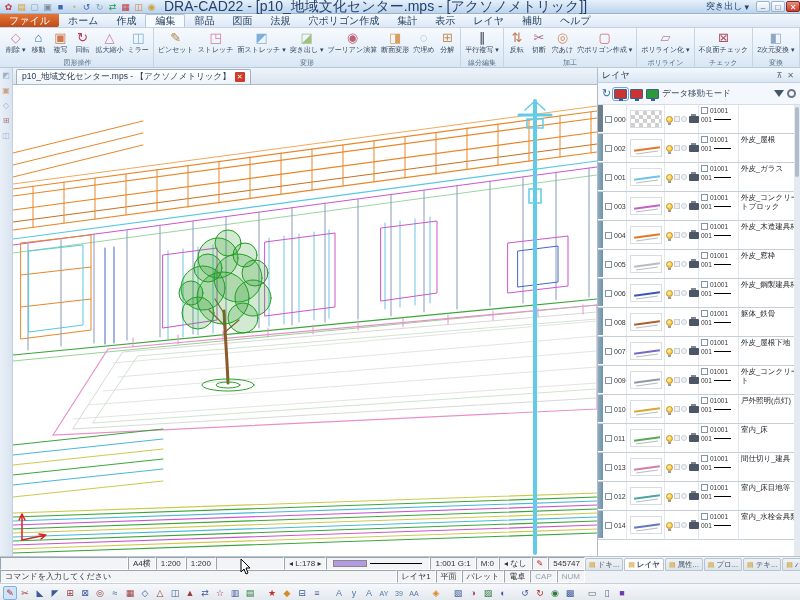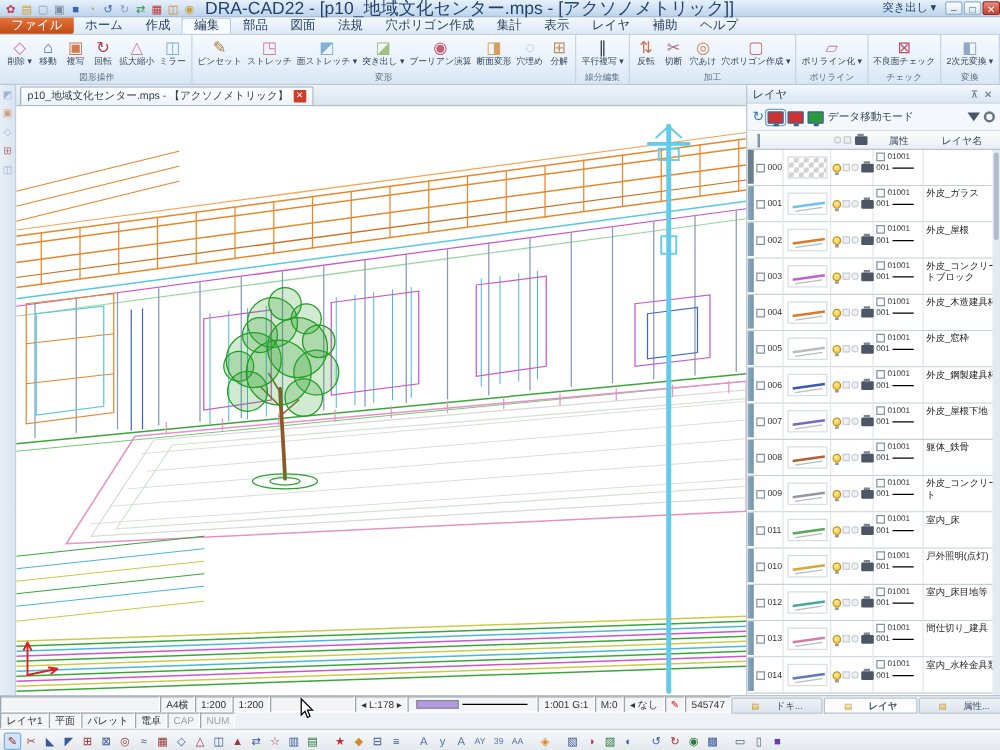--- a/index.html
+++ b/index.html
@@ -106,21 +106,21 @@
   #bottom { position:absolute; left:0; top:556px; width:800px; height:44px; background:#eef1f5; border-top:1px solid #b8c4d0; }
   #status-left { position:absolute; left:0; top:0; width:585px; height:26px; }
   .srow { height:13px; display:flex; align-items:stretch; font-size:8px; color:#333; }
   .seg { border:1px solid; border-color:#9aa4ae #fff #fff #9aa4ae; background:#f2f4f6; padding:0 4px; line-height:11px; white-space:nowrap; }
   .seg.flex { flex:1; }
   .swatch { width:34px; height:7px; margin:2px 2px; border:1px solid #888; background:#b49ae0; }
   .longline { width:52px; border-top:1px solid #000; margin:5px 3px 0 1px; }
   .penmark { color:#c22; font-size:8px; line-height:11px; }
   .dim { color:#9aa2ac; }
   #panel-tabs { position:absolute; left:585px; top:0; width:215px; height:26px; display:flex; align-items:flex-start; padding-top:1px; }
-  .ptab { display:flex; align-items:center; gap:13px; height:13px; padding:0 15px; font-size:7.5px; color:#40526a;
+  .ptab { display:flex; align-items:center; gap:2px; height:13px; padding:0 3px; font-size:7.5px; color:#40526a;
     border:1px solid #b8c4d0; border-radius:2px 2px 0 0; background:linear-gradient(#eef2f6,#dde4ec); margin-right:1px; white-space:nowrap; }
   .ptab .tg { color:#cf9a22; font-size:7px; }
   .ptab.active { background:#fdfdfe; font-weight:bold; }
   #btoolbar { position:absolute; left:0; top:26px; width:800px; height:18px; background:linear-gradient(#f6f8fa,#e3e8ee);
     border-top:1px solid #c8d0da; display:flex; align-items:center; padding-left:3px; gap:1px; }
   .bticon { width:14px; height:14px; font-size:9px; line-height:13px; text-align:center; border:1px solid transparent; border-radius:2px; }
   .bticon.sel { background:#cfe4f8; border-color:#7fb0e0; }
   .btgap { width:6px; }
 
   
@@ -445,32 +445,20 @@
     </div>
     <div id="lp-toolbar">
       <span class="refresh-glyph">↻</span>
       <span class="scr sel" style="background:#cc3333"></span>
       <span class="scr" style="background:#cc3333"></span>
       <span class="scr" style="background:#2a9a3a"></span>
       <span id="lp-mode">データ移動モード</span>
       <span class="funnel"></span>
       <span class="gear"></span>
     </div>
-    <div id="lp-header">
-      <span class="h-strip"></span>
-      <span class="h-check"><span class="cbx"></span></span>
-      <span class="h-thumb"></span>
-      <span class="h-icons">
-        <span class="micon round"></span>
-        <span class="micon"></span>
-        <span class="printer"></span>
-      </span>
-      <span class="h-attr">属性</span>
-      <span class="h-name">レイヤ名</span>
-    </div>
     <div id="lp-list">
       <div id="layer-rows">
           <div class="lrow">
             <span class="c-strip"></span>
             <span class="c-check">
               <span class="cbx"></span>
               <span class="lno">000</span>
             </span>
             <span class="c-thumb">
               <span class="thumb checker"></span>
@@ -490,20 +478,50 @@
                 <span>001</span>
                 <span class="linesmp"></span>
               </span>
             </span>
             <span class="c-name"></span>
           </div>
           <div class="lrow">
             <span class="c-strip"></span>
             <span class="c-check">
               <span class="cbx"></span>
+              <span class="lno">002</span>
+            </span>
+            <span class="c-thumb">
+              <span class="thumb">
+                <span class="l1" style="border-top-color: rgb(224, 120, 40);"></span>
+                <span class="l2"></span>
+              </span>
+            </span>
+            <span class="c-icons">
+              <span class="bulb"></span>
+              <span class="micon"></span>
+              <span class="micon round"></span>
+              <span class="printer"></span>
+            </span>
+            <span class="c-attr">
+              <span class="attr-l1">
+                <span class="cbx"></span>
+                <span>01001</span>
+              </span>
+              <span class="attr-l2">
+                <span>001</span>
+                <span class="linesmp"></span>
+              </span>
+            </span>
+            <span class="c-name">外皮_屋根</span>
+          </div>
+          <div class="lrow">
+            <span class="c-strip"></span>
+            <span class="c-check">
+              <span class="cbx"></span>
               <span class="lno">001</span>
             </span>
             <span class="c-thumb">
               <span class="thumb">
                 <span class="l1" style="border-top-color: rgb(108, 196, 232);"></span>
                 <span class="l2"></span>
               </span>
             </span>
             <span class="c-icons">
               <span class="bulb"></span>
@@ -520,21 +538,51 @@
                 <span>001</span>
                 <span class="linesmp"></span>
               </span>
             </span>
             <span class="c-name">外皮_ガラス</span>
           </div>
           <div class="lrow">
             <span class="c-strip"></span>
             <span class="c-check">
               <span class="cbx"></span>
-              <span class="lno">002</span>
+              <span class="lno">003</span>
+            </span>
+            <span class="c-thumb">
+              <span class="thumb">
+                <span class="l1" style="border-top-color: rgb(192, 96, 200);"></span>
+                <span class="l2"></span>
+              </span>
+            </span>
+            <span class="c-icons">
+              <span class="bulb"></span>
+              <span class="micon"></span>
+              <span class="micon round"></span>
+              <span class="printer"></span>
+            </span>
+            <span class="c-attr">
+              <span class="attr-l1">
+                <span class="cbx"></span>
+                <span>01001</span>
+              </span>
+              <span class="attr-l2">
+                <span>001</span>
+                <span class="linesmp"></span>
+              </span>
+            </span>
+            <span class="c-name">外皮_コンクリートブロック</span>
+          </div>
+          <div class="lrow">
+            <span class="c-strip"></span>
+            <span class="c-check">
+              <span class="cbx"></span>
+              <span class="lno">004</span>
             </span>
             <span class="c-thumb">
               <span class="thumb">
                 <span class="l1" style="border-top-color: rgb(224, 120, 40);"></span>
                 <span class="l2"></span>
               </span>
             </span>
             <span class="c-icons">
               <span class="bulb"></span>
               <span class="micon"></span>
@@ -544,80 +592,20 @@
             <span class="c-attr">
               <span class="attr-l1">
                 <span class="cbx"></span>
                 <span>01001</span>
               </span>
               <span class="attr-l2">
                 <span>001</span>
                 <span class="linesmp"></span>
               </span>
             </span>
-            <span class="c-name">外皮_屋根</span>
-          </div>
-          <div class="lrow">
-            <span class="c-strip"></span>
-            <span class="c-check">
-              <span class="cbx"></span>
-              <span class="lno">003</span>
-            </span>
-            <span class="c-thumb">
-              <span class="thumb">
-                <span class="l1" style="border-top-color: rgb(192, 96, 200);"></span>
-                <span class="l2"></span>
-              </span>
-            </span>
-            <span class="c-icons">
-              <span class="bulb"></span>
-              <span class="micon"></span>
-              <span class="micon round"></span>
-              <span class="printer"></span>
-            </span>
-            <span class="c-attr">
-              <span class="attr-l1">
-                <span class="cbx"></span>
-                <span>01001</span>
-              </span>
-              <span class="attr-l2">
-                <span>001</span>
-                <span class="linesmp"></span>
-              </span>
-            </span>
-            <span class="c-name">外皮_コンクリートブロック</span>
-          </div>
-          <div class="lrow">
-            <span class="c-strip"></span>
-            <span class="c-check">
-              <span class="cbx"></span>
-              <span class="lno">004</span>
-            </span>
-            <span class="c-thumb">
-              <span class="thumb">
-                <span class="l1" style="border-top-color: rgb(224, 120, 40);"></span>
-                <span class="l2"></span>
-              </span>
-            </span>
-            <span class="c-icons">
-              <span class="bulb"></span>
-              <span class="micon"></span>
-              <span class="micon round"></span>
-              <span class="printer"></span>
-            </span>
-            <span class="c-attr">
-              <span class="attr-l1">
-                <span class="cbx"></span>
-                <span>01001</span>
-              </span>
-              <span class="attr-l2">
-                <span>001</span>
-                <span class="linesmp"></span>
-              </span>
-            </span>
             <span class="c-name">外皮_木造建具枠</span>
           </div>
           <div class="lrow">
             <span class="c-strip"></span>
             <span class="c-check">
               <span class="cbx"></span>
               <span class="lno">005</span>
             </span>
             <span class="c-thumb">
               <span class="thumb">
@@ -670,20 +658,50 @@
                 <span>001</span>
                 <span class="linesmp"></span>
               </span>
             </span>
             <span class="c-name">外皮_鋼製建具枠</span>
           </div>
           <div class="lrow">
             <span class="c-strip"></span>
             <span class="c-check">
               <span class="cbx"></span>
+              <span class="lno">008</span>
+            </span>
+            <span class="c-thumb">
+              <span class="thumb">
+                <span class="l1" style="border-top-color: rgb(176, 96, 48);"></span>
+                <span class="l2"></span>
+              </span>
+            </span>
+            <span class="c-icons">
+              <span class="bulb"></span>
+              <span class="micon"></span>
+              <span class="micon round"></span>
+              <span class="printer"></span>
+            </span>
+            <span class="c-attr">
+              <span class="attr-l1">
+                <span class="cbx"></span>
+                <span>01001</span>
+              </span>
+              <span class="attr-l2">
+                <span>001</span>
+                <span class="linesmp"></span>
+              </span>
+            </span>
+            <span class="c-name">躯体_鉄骨</span>
+          </div>
+          <div class="lrow">
+            <span class="c-strip"></span>
+            <span class="c-check">
+              <span class="cbx"></span>
               <span class="lno">007</span>
             </span>
             <span class="c-thumb">
               <span class="thumb">
                 <span class="l1" style="border-top-color: rgb(120, 104, 200);"></span>
                 <span class="l2"></span>
               </span>
             </span>
             <span class="c-icons">
               <span class="bulb"></span>
@@ -700,50 +718,20 @@
                 <span>001</span>
                 <span class="linesmp"></span>
               </span>
             </span>
             <span class="c-name">外皮_屋根下地</span>
           </div>
           <div class="lrow">
             <span class="c-strip"></span>
             <span class="c-check">
               <span class="cbx"></span>
-              <span class="lno">008</span>
-            </span>
-            <span class="c-thumb">
-              <span class="thumb">
-                <span class="l1" style="border-top-color: rgb(176, 96, 48);"></span>
-                <span class="l2"></span>
-              </span>
-            </span>
-            <span class="c-icons">
-              <span class="bulb"></span>
-              <span class="micon"></span>
-              <span class="micon round"></span>
-              <span class="printer"></span>
-            </span>
-            <span class="c-attr">
-              <span class="attr-l1">
-                <span class="cbx"></span>
-                <span>01001</span>
-              </span>
-              <span class="attr-l2">
-                <span>001</span>
-                <span class="linesmp"></span>
-              </span>
-            </span>
-            <span class="c-name">躯体_鉄骨</span>
-          </div>
-          <div class="lrow">
-            <span class="c-strip"></span>
-            <span class="c-check">
-              <span class="cbx"></span>
               <span class="lno">009</span>
             </span>
             <span class="c-thumb">
               <span class="thumb">
                 <span class="l1" style="border-top-color: rgb(144, 152, 168);"></span>
                 <span class="l2"></span>
               </span>
             </span>
             <span class="c-icons">
               <span class="bulb"></span>
@@ -760,20 +748,50 @@
                 <span>001</span>
                 <span class="linesmp"></span>
               </span>
             </span>
             <span class="c-name">外皮_コンクリート</span>
           </div>
           <div class="lrow">
             <span class="c-strip"></span>
             <span class="c-check">
               <span class="cbx"></span>
+              <span class="lno">010</span>
+            </span>
+            <span class="c-thumb">
+              <span class="thumb">
+                <span class="l1" style="border-top-color: rgb(216, 168, 48);"></span>
+                <span class="l2"></span>
+              </span>
+            </span>
+            <span class="c-icons">
+              <span class="bulb"></span>
+              <span class="micon"></span>
+              <span class="micon round"></span>
+              <span class="printer"></span>
+            </span>
+            <span class="c-attr">
+              <span class="attr-l1">
+                <span class="cbx"></span>
+                <span>01001</span>
+              </span>
+              <span class="attr-l2">
+                <span>001</span>
+                <span class="linesmp"></span>
+              </span>
+            </span>
+            <span class="c-name">戸外照明(点灯)</span>
+          </div>
+          <div class="lrow">
+            <span class="c-strip"></span>
+            <span class="c-check">
+              <span class="cbx"></span>
               <span class="lno">011</span>
             </span>
             <span class="c-thumb">
               <span class="thumb">
                 <span class="l1" style="border-top-color: rgb(88, 168, 88);"></span>
                 <span class="l2"></span>
               </span>
             </span>
             <span class="c-icons">
               <span class="bulb"></span>
@@ -790,45 +808,45 @@
                 <span>001</span>
                 <span class="linesmp"></span>
               </span>
             </span>
             <span class="c-name">室内_床</span>
           </div>
           <div class="lrow">
             <span class="c-strip"></span>
             <span class="c-check">
               <span class="cbx"></span>
-              <span class="lno">010</span>
-            </span>
-            <span class="c-thumb">
-              <span class="thumb">
-                <span class="l1" style="border-top-color: rgb(216, 168, 48);"></span>
-                <span class="l2"></span>
-              </span>
-            </span>
-            <span class="c-icons">
-              <span class="bulb"></span>
-              <span class="micon"></span>
-              <span class="micon round"></span>
-              <span class="printer"></span>
-            </span>
-            <span class="c-attr">
-              <span class="attr-l1">
-                <span class="cbx"></span>
-                <span>01001</span>
-              </span>
-              <span class="attr-l2">
-                <span>001</span>
-                <span class="linesmp"></span>
-              </span>
-            </span>
-            <span class="c-name">戸外照明(点灯)</span>
+              <span class="lno">013</span>
+            </span>
+            <span class="c-thumb">
+              <span class="thumb">
+                <span class="l1" style="border-top-color: rgb(208, 128, 168);"></span>
+                <span class="l2"></span>
+              </span>
+            </span>
+            <span class="c-icons">
+              <span class="bulb"></span>
+              <span class="micon"></span>
+              <span class="micon round"></span>
+              <span class="printer"></span>
+            </span>
+            <span class="c-attr">
+              <span class="attr-l1">
+                <span class="cbx"></span>
+                <span>01001</span>
+              </span>
+              <span class="attr-l2">
+                <span>001</span>
+                <span class="linesmp"></span>
+              </span>
+            </span>
+            <span class="c-name">間仕切り_建具</span>
           </div>
           <div class="lrow">
             <span class="c-strip"></span>
             <span class="c-check">
               <span class="cbx"></span>
               <span class="lno">012</span>
             </span>
             <span class="c-thumb">
               <span class="thumb">
                 <span class="l1" style="border-top-color: rgb(72, 168, 160);"></span>
@@ -845,50 +863,20 @@
               <span class="attr-l1">
                 <span class="cbx"></span>
                 <span>01001</span>
               </span>
               <span class="attr-l2">
                 <span>001</span>
                 <span class="linesmp"></span>
               </span>
             </span>
             <span class="c-name">室内_床目地等</span>
-          </div>
-          <div class="lrow">
-            <span class="c-strip"></span>
-            <span class="c-check">
-              <span class="cbx"></span>
-              <span class="lno">013</span>
-            </span>
-            <span class="c-thumb">
-              <span class="thumb">
-                <span class="l1" style="border-top-color: rgb(208, 128, 168);"></span>
-                <span class="l2"></span>
-              </span>
-            </span>
-            <span class="c-icons">
-              <span class="bulb"></span>
-              <span class="micon"></span>
-              <span class="micon round"></span>
-              <span class="printer"></span>
-            </span>
-            <span class="c-attr">
-              <span class="attr-l1">
-                <span class="cbx"></span>
-                <span>01001</span>
-              </span>
-              <span class="attr-l2">
-                <span>001</span>
-                <span class="linesmp"></span>
-              </span>
-            </span>
-            <span class="c-name">間仕切り_建具</span>
           </div>
           <div class="lrow">
             <span class="c-strip"></span>
             <span class="c-check">
               <span class="cbx"></span>
               <span class="lno">014</span>
             </span>
             <span class="c-thumb">
               <span class="thumb">
                 <span class="l1" style="border-top-color: rgb(96, 120, 192);"></span>
@@ -933,20 +921,21 @@
             <span class="swatch" style="background: rgb(180, 154, 224);"></span>
             <span class="longline"></span>
           </span>
         <span class="seg">1:001 G:1</span>
         <span class="seg">M:0</span>
         <span class="seg">◂ <span>なし</span></span>
         <span class="seg penmark">✎</span>
         <span class="seg">545747</span>
       </div>
       <div class="srow">
+        <span class="seg flex">コマンドを入力してください</span>
         <span class="seg">レイヤ1</span>
         <span class="seg">平面</span>
         <span class="seg">パレット</span>
         <span class="seg">電卓</span>
         <span class="seg dim">CAP</span>
         <span class="seg dim">NUM</span>
       </div>
     </div>
     <div id="panel-tabs">
         <div class="ptab">

